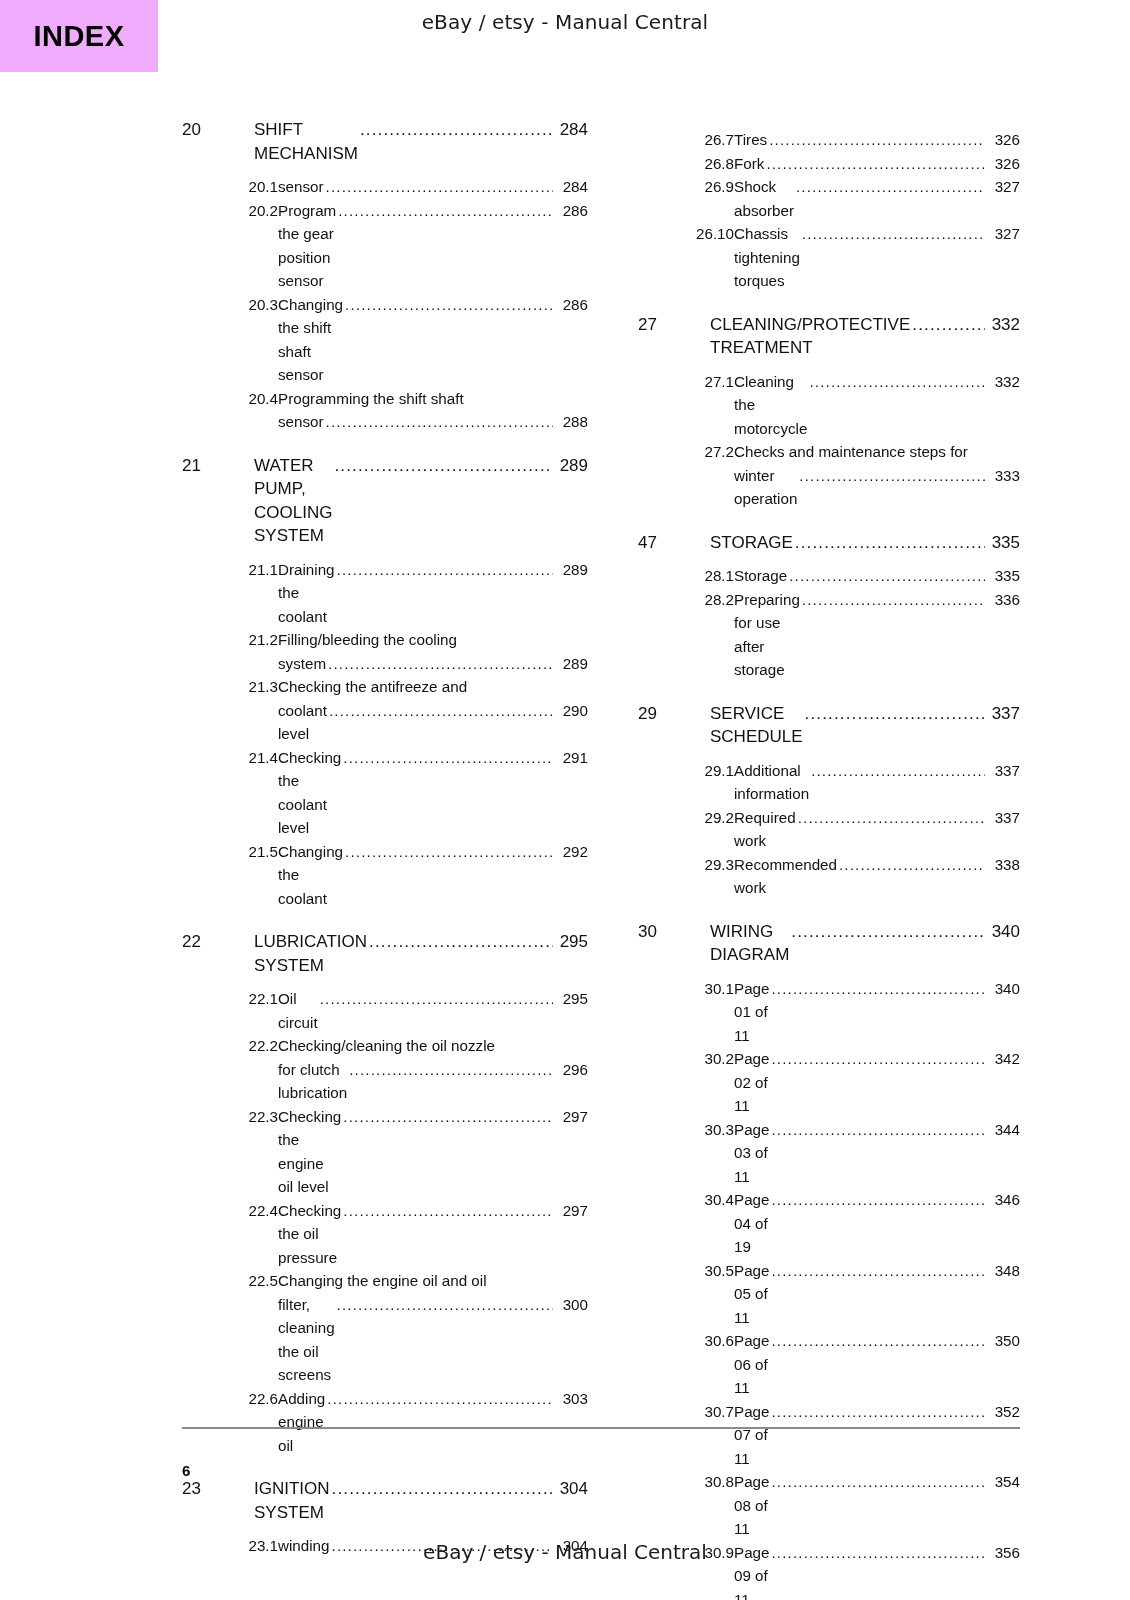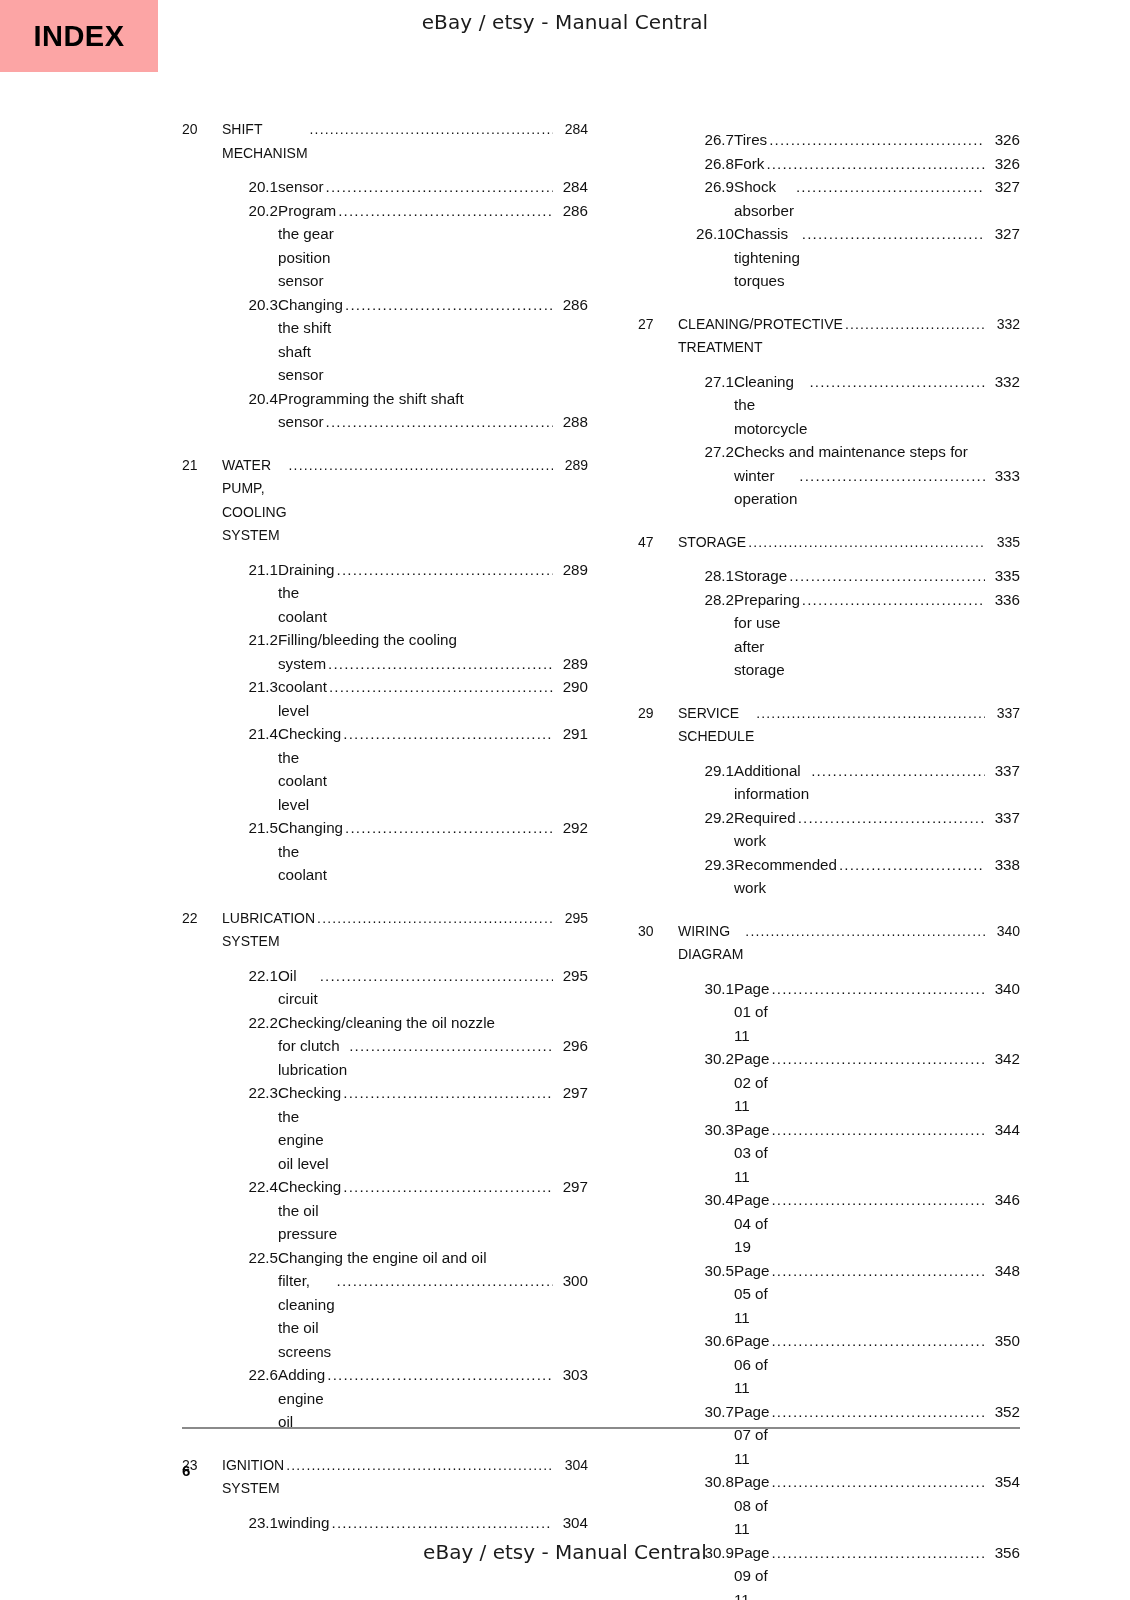--- a/index.html
+++ b/index.html
@@ -16,21 +16,21 @@
     overflow: hidden;
   }
 
   
   #index-tab {
     position: absolute;
     left: 0;
     top: 0;
     width: 158px;
     height: 72px;
-    background: #fca5a5;
+    background: #f0abfc;
     display: flex;
     align-items: center;
     justify-content: center;
   }
   #index-tab .tab-label {
     font-size: 29px;
     font-weight: bold;
     letter-spacing: 0.5px;
     color: #000000;
   }
@@ -66,21 +66,21 @@
   }
   .chapter:first-child { margin-top: 0; }
 
   .row {
     display: flex;
     align-items: baseline;
     font-size: 15.2px;
     line-height: 23.5px;
     color: #111;
   }
-  .row.lvl1 { font-size: 14px; }
+  .row.lvl1 { font-size: 17px; gap: 32px; }
 
   .num {
     flex: 0 0 auto;
     text-align: left;
     white-space: nowrap;
   }
   .lvl1 .num   { width: 40px; }
   .lvl2 .num   { width: 62px; margin-left: 34px; text-align: right; }
 
   .title-wrap {
@@ -244,20 +244,21 @@
               <span class="leader-line">
                 <span class="ttext">system</span>
                 <span class="dots">............................................................................................................................................................................................................................</span>
                 <span class="pg">289</span>
               </span>
             </span>
           </div>
           <div class="row lvl2">
             <span class="num">21.3</span>
             <span class="title-wrap">
+              <span class="contline">Checking the antifreeze and</span>
               <span class="leader-line">
                 <span class="ttext">coolant level</span>
                 <span class="dots">............................................................................................................................................................................................................................</span>
                 <span class="pg">290</span>
               </span>
             </span>
           </div>
           <div class="row lvl2">
             <span class="num">21.4</span>
             <span class="title-wrap">

